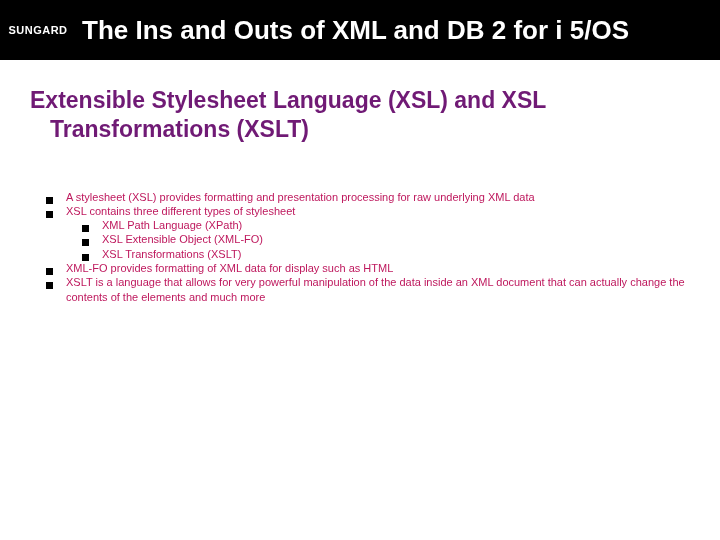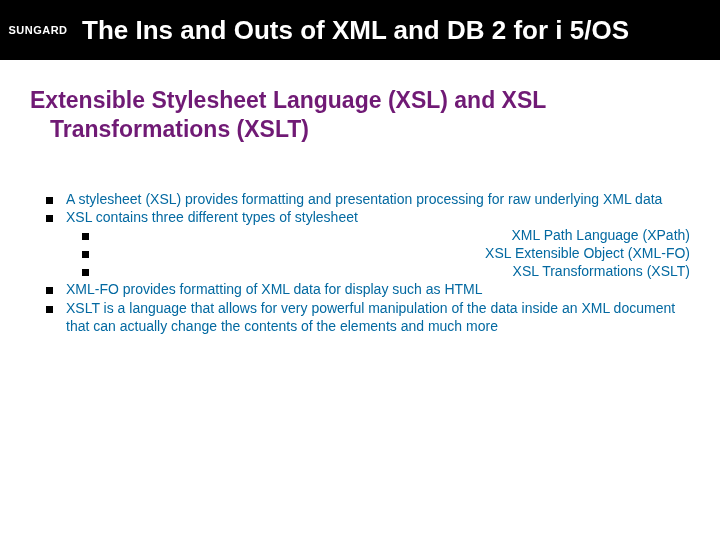--- a/index.html
+++ b/index.html
@@ -44,42 +44,41 @@
     line-height: 1.25;
     color: #701a75;
     margin-bottom: 46px;
   }
   .slide-heading .indent {
     padding-left: 20px;
     display: block;
   }
   ul.bullets {
     list-style: none;
-    font-size: 14px;
+    font-size: 11px;
     line-height: 1.3;
-    color: #0369a1;
+    color: #be185d;
   }
   ul.bullets > li {
     position: relative;
     padding-left: 36px;
     margin-bottom: 0px;
   }
   ul.bullets > li::before {
     content: "";
     position: absolute;
     left: 16px;
     top: 7px;
     width: 7px;
     height: 7px;
     background: #000000;
   }
   ul.bullets ul {
     list-style: none;
     margin-top: 0;
-    text-align: right;
   }
   ul.bullets ul > li {
     position: relative;
     padding-left: 36px;
   }
   ul.bullets ul > li::before {
     content: "";
     position: absolute;
     left: 16px;
     top: 7px;

